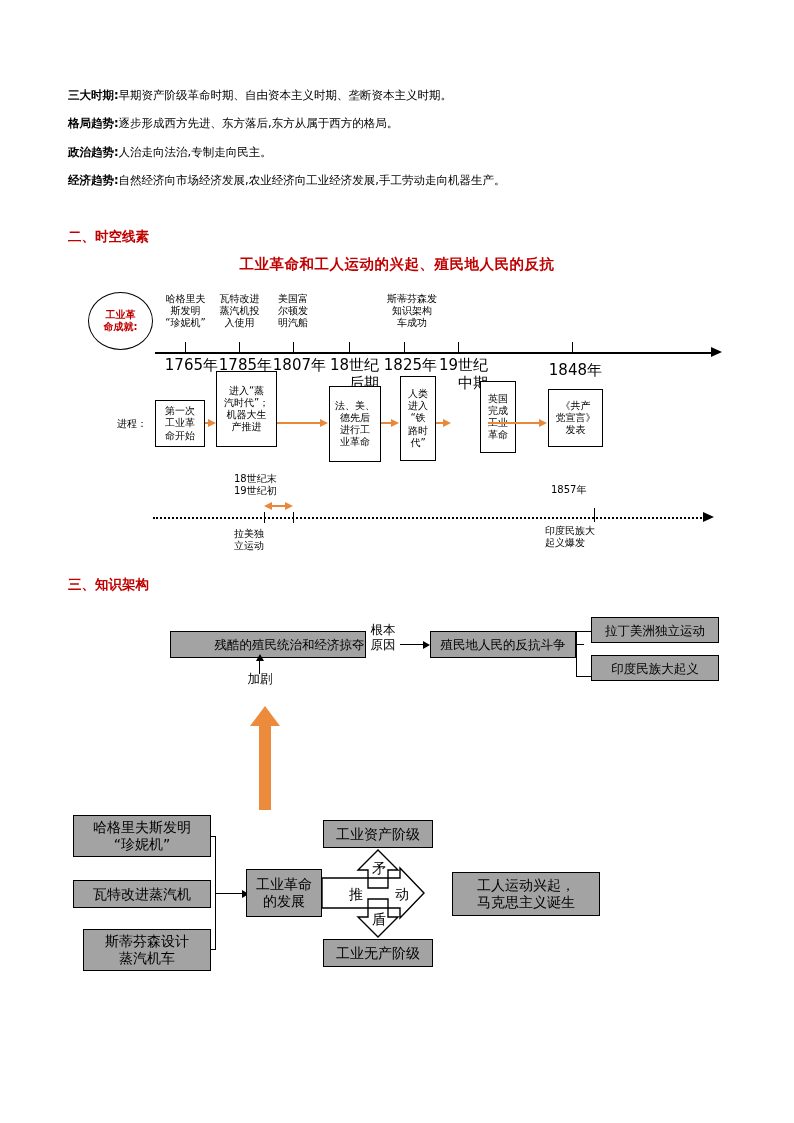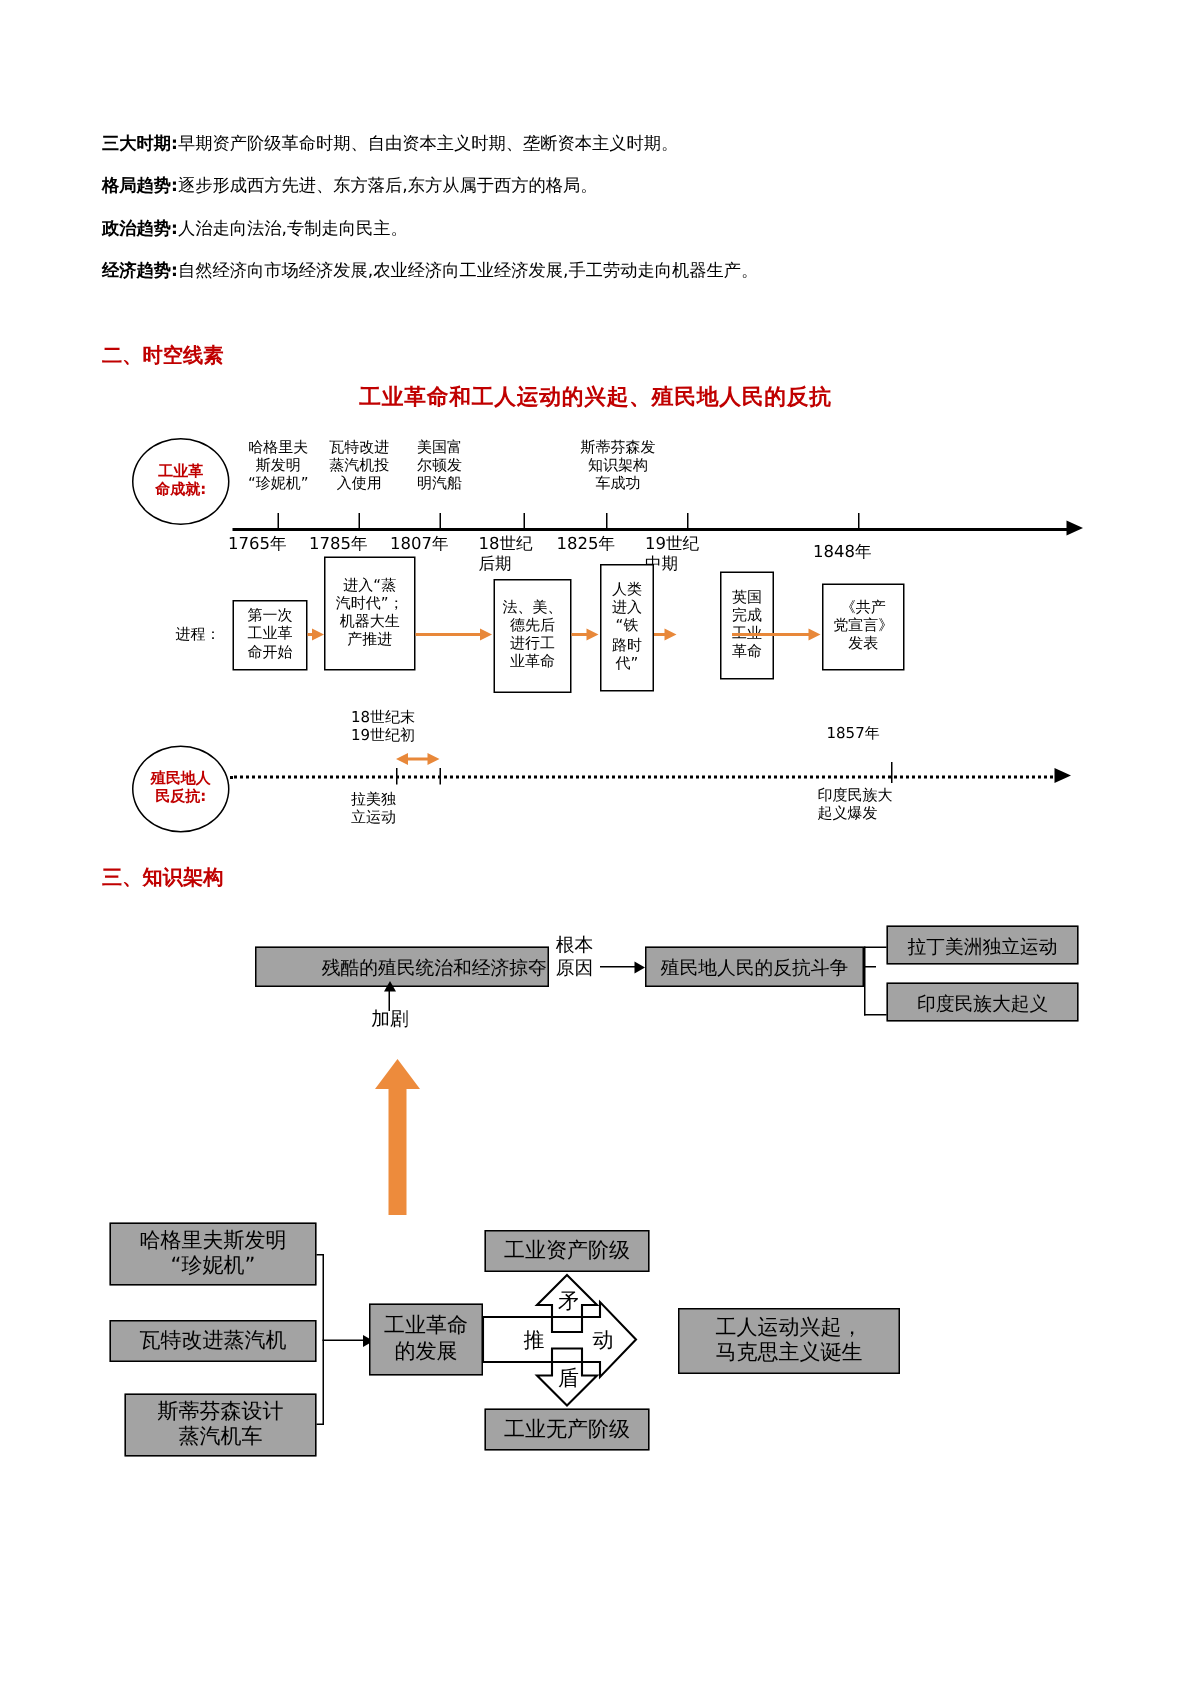--- a/index.html
+++ b/index.html
@@ -28,21 +28,21 @@
 
   .axis{position:absolute;height:0;border-top:2.2px solid #000;}
   .axis-head{position:absolute;width:0;height:0;
              border-top:5.5px solid transparent;border-bottom:5.5px solid transparent;
              border-left:11px solid #000;}
   .dotaxis{position:absolute;height:0;border-top:2.2px dotted #000;}
 
   .tick{position:absolute;width:0;border-left:1.6px solid #000;height:10px;}
 
   .ev-top{position:absolute;font-size:10px;line-height:1.22;text-align:center;}
-  .yr{position:absolute;font-size:11px;text-align:left;line-height:1.2;}
+  .yr{position:absolute;font-size:15px;text-align:right;line-height:1.2;}
 
   .pbox{position:absolute;border:1.5px solid #000;background:#fff;
         font-size:10px;line-height:1.22;text-align:center;
         display:flex;align-items:center;justify-content:center;box-sizing:border-box;padding:1px;}
 
   .oarrow{position:absolute;height:2.4px;background:#E8883A;}
   .oarrow:after{content:"";position:absolute;right:-7px;top:-3.3px;width:0;height:0;
       border-top:4.5px solid transparent;border-bottom:4.5px solid transparent;
       border-left:8px solid #E8883A;}
 
@@ -160,24 +160,20 @@
   <div class="pbox" style="left:548px;top:389px;width:55px;height:58px;white-space:pre-line;">《共产
 党宣言》
 发表</div>
 
   <div class="oarrow" style="left:205px;top:422px;width:4px;"></div>
   <div class="oarrow" style="left:277px;top:422px;width:44px;"></div>
   <div class="oarrow" style="left:381px;top:422px;width:11px;"></div>
   <div class="oarrow" style="left:436px;top:422px;width:8px;"></div>
   <div class="oarrow" style="left:488px;top:422px;width:52px;"></div>
 
-  <div class="ellipse" style="left:88px;top:497px;width:63px;height:56px;">
-    <span style="white-space:pre-line;">殖民地人
-民反抗:</span>
-  </div>
 
   <div class="dotaxis" style="left:153px;top:517px;width:553px;"></div>
   <div class="axis-head" style="left:703px;top:511.5px;"></div>
 
   <div class="tick" style="left:264px;top:512px;height:11px;"></div>
   <div class="tick" style="left:293px;top:512px;height:11px;"></div>
   <div class="tick" style="left:594px;top:508px;height:14px;"></div>
 
   <div class="lbl" style="left:234px;top:473px;width:90px;white-space:pre-line;">18世纪末
 19世纪初</div>

